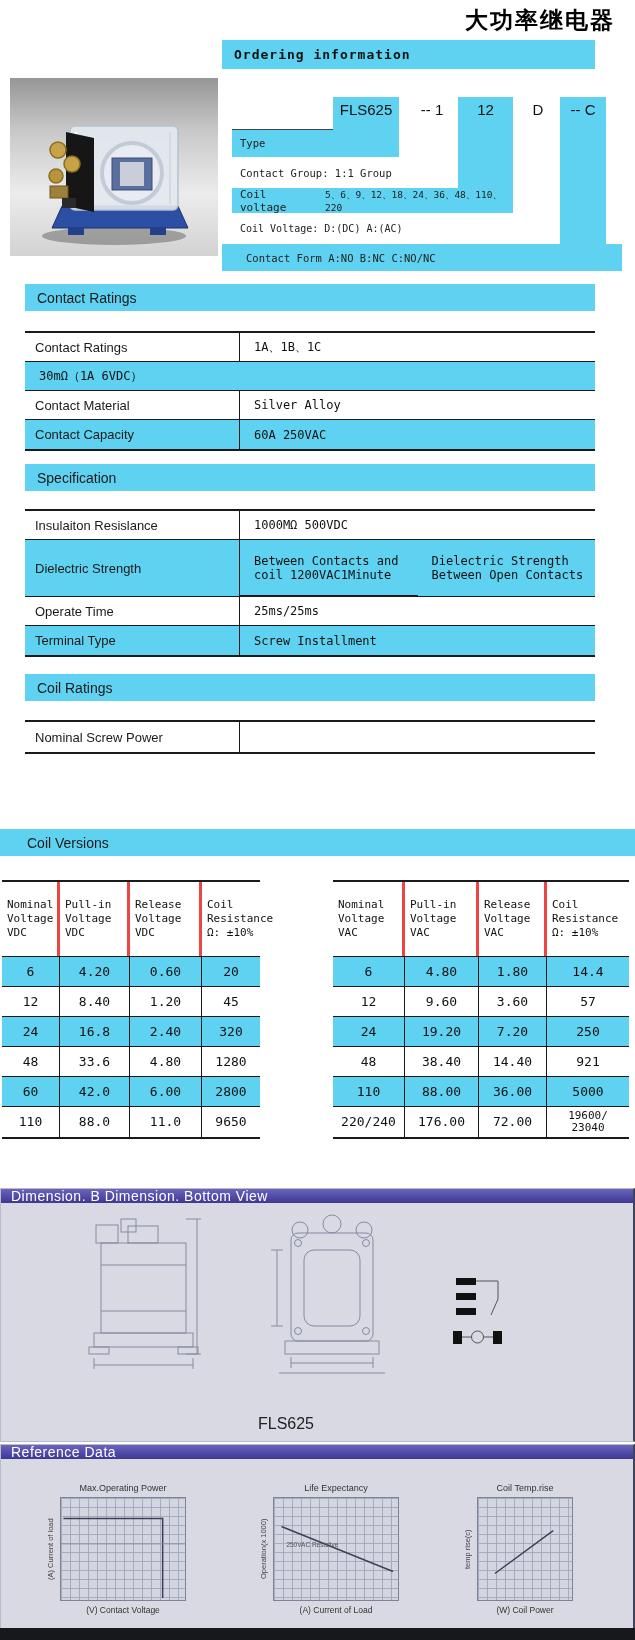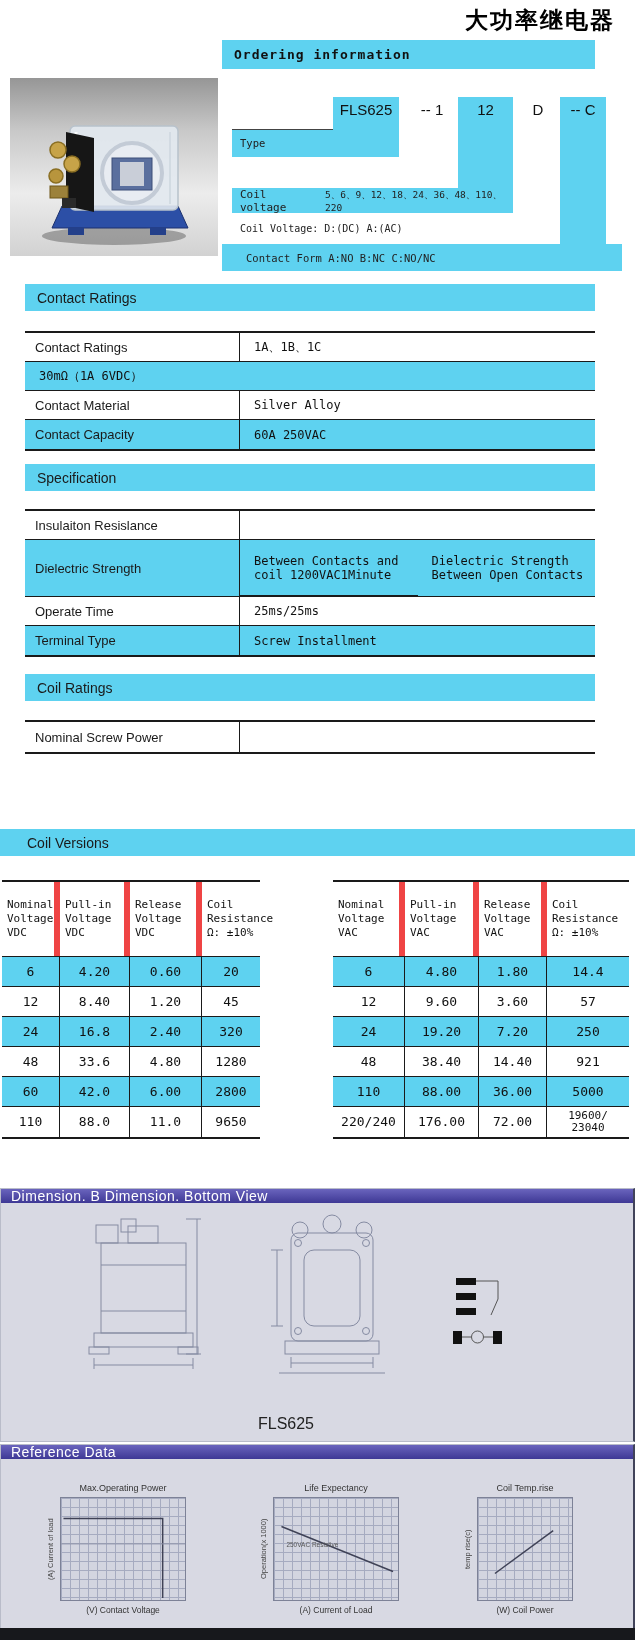--- a/index.html
+++ b/index.html
@@ -48,21 +48,21 @@
             font-family:"DejaVu Sans Mono",monospace;font-size:12px;color:#111;}
   .vstack{flex:1;display:flex;flex-direction:row;}
   .vstack .kv-value{border-bottom:1px solid #1a1a1a;box-sizing:border-box;}
   .vstack .kv-value:last-child{border-bottom:none;}
 
   
   .cv-table{position:absolute;border-top:2px solid #1a1a1a;border-bottom:2px solid #1a1a1a;
             box-sizing:border-box;background:#fff;font-family:"DejaVu Sans Mono",monospace;}
   .cv-head{display:flex;height:75px;border-bottom:1px solid #1a1a1a;box-sizing:border-box;}
   .cv-hcell{display:flex;align-items:center;padding-left:5px;font-size:11px;line-height:1.3;
-            white-space:pre-line;border-right:6px solid #ef4444;box-sizing:border-box;color:#111;}
+            white-space:pre-line;border-right:3px solid #ef4444;box-sizing:border-box;color:#111;}
   .cv-hcell:last-child{border-right:none;}
   .cv-row{display:flex;height:30px;border-bottom:1px solid #1a1a1a;box-sizing:border-box;}
   .cv-row:last-child{border-bottom:none;}
   .cv-row.cyan{background:#5ed2f0;}
   .cv-cell{display:flex;align-items:center;justify-content:center;font-size:13px;color:#111;
            border-right:1px solid #1a1a1a;box-sizing:border-box;white-space:pre-line;
            text-align:center;line-height:1.05;}
   .cv-cell:last-child{border-right:none;}
   .cv-cell.small{font-size:11px;}
 
@@ -138,20 +138,23 @@
       <span>Type</span>
     </div>
     <div class="stepline" style="left:10px;top:45px;width:101px;"></div>
 
     <div class="code" style="left:111px;top:17px;width:66px;">FLS625</div>
     <div class="code" style="left:190px;top:17px;width:40px;">-- 1</div>
     <div class="code" style="left:236px;top:17px;width:55px;">12</div>
     <div class="code" style="left:298px;top:17px;width:36px;">D</div>
     <div class="code" style="left:338px;top:17px;width:46px;">-- C</div>
 
+    <div class="lbl" style="left:10px;top:76px;width:226px;height:25px;background:#fff;">
+      <span>Contact Group: 1:1 Group</span>
+    </div>
     <div class="cy lbl" style="left:10px;top:104px;width:281px;height:25px;">
       <span style="font-size:11px;padding-right:8px;">Coil voltage</span>
       <span style="font-size:9.5px;">5、6、9、12、18、24、36、48、110、220</span>
     </div>
     <div class="lbl" style="left:10px;top:132px;width:328px;height:25px;background:#fff;font-size:10px;">
       <span>Coil Voltage: D:(DC)  A:(AC)</span>
     </div>
     <div class="cy lbl" style="left:0;top:160px;width:400px;height:27px;padding-left:24px;font-size:10.5px;">
       <span>Contact Form  A:NO  B:NC  C:NO/NC</span>
     </div>
@@ -173,20 +176,21 @@
     <div class="kv-row cyan">
       <div class="kv-label">Contact Capacity</div>
       <div class="kv-value">60A 250VAC</div>
     </div>
   </div>
 
   <div class="band" style="top:464px;">Specification</div>
   <div class="kv-table" style="top:509px;">
     <div class="kv-row">
       <div class="kv-label">Insulaiton Resislance</div>
+      <div class="kv-value">1000MΩ  500VDC</div>
     </div>
     <div class="kv-row cyan tall">
       <div class="kv-label">Dielectric Strength</div>
       <div class="vstack">
         <div class="kv-value">Between Contacts and coil  1200VAC1Minute</div>
         <div class="kv-value">Dielectric Strength Between Open Contacts</div>
       </div>
     </div>
     <div class="kv-row">
       <div class="kv-label">Operate Time</div>

